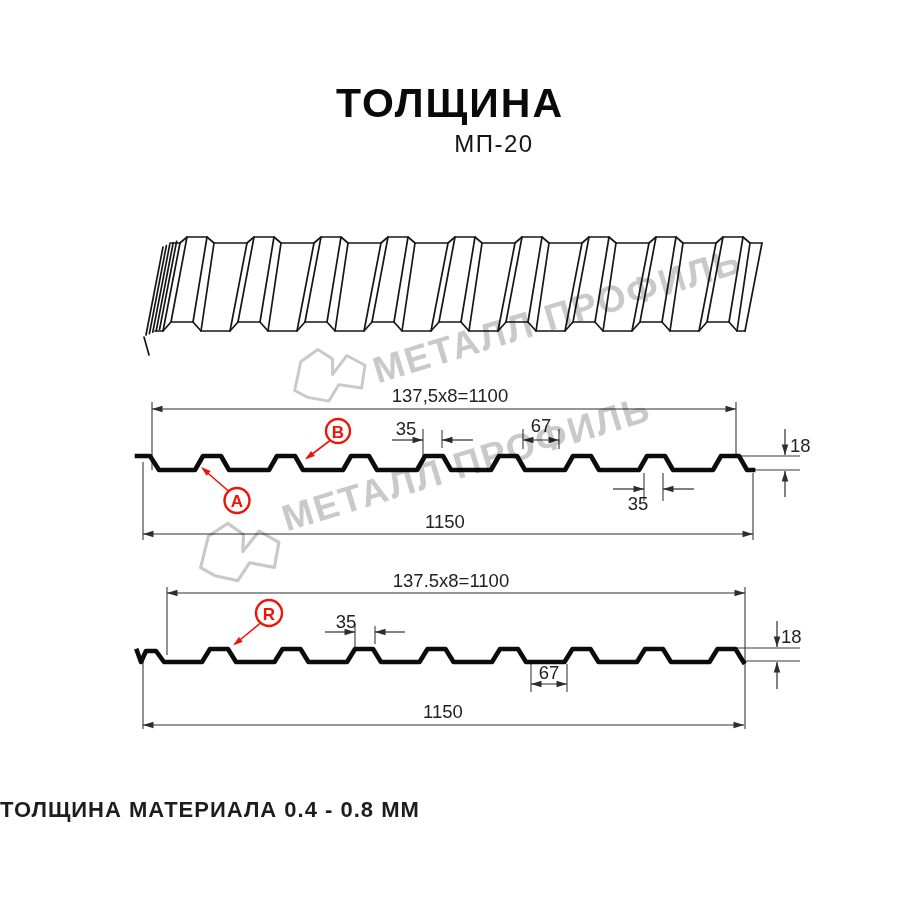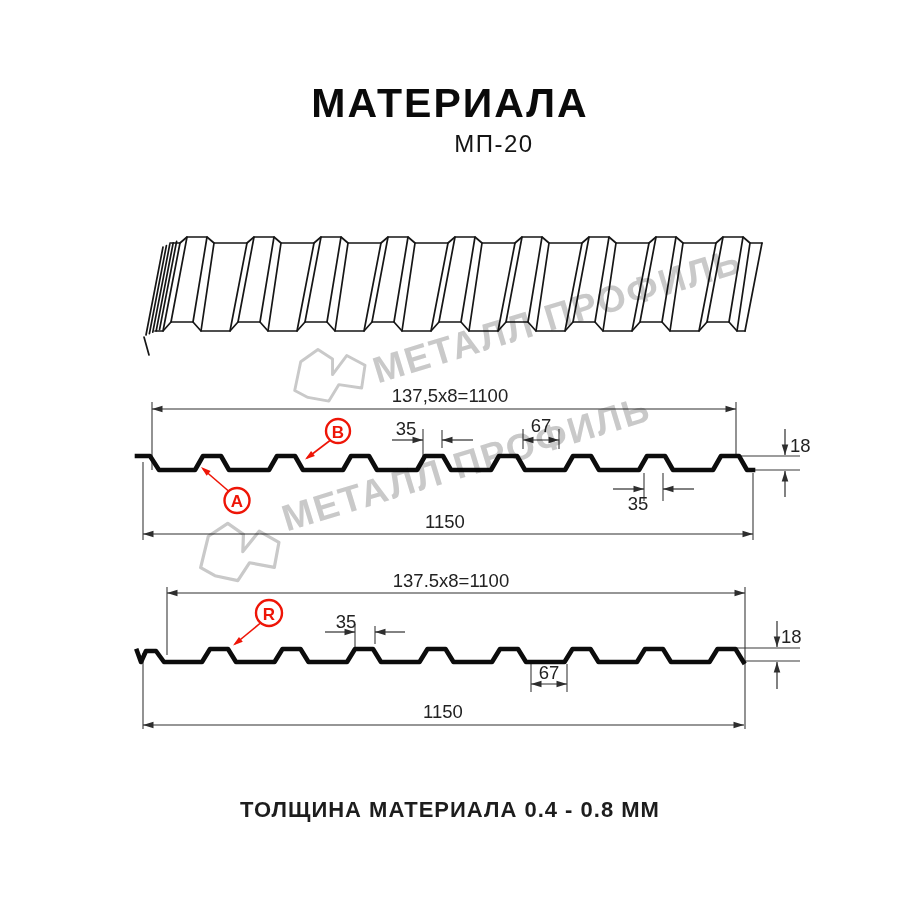--- a/index.html
+++ b/index.html
@@ -2,21 +2,21 @@
 <html style="--background: #ffffff; --line: #1a1a1a; --red: #ee1507; --watermark: #c9c9c9;"><head>
 <meta charset="utf-8">
 <style>
   html,body{margin:0;padding:0;background:#fff;}
   #page{position:relative;width:900px;height:900px;background:var(--background,#fff);overflow:hidden;
         font-family:"Liberation Sans",sans-serif;}
   .title{position:absolute;top:80px;left:0;width:900px;text-align:center;font-size:41px;font-weight:bold;
          letter-spacing:2px;color:#0a0a0a;}
   .subtitle{position:absolute;top:130px;left:0;width:900px;text-align:center;font-size:24px;
             letter-spacing:1.5px;color:#141414;padding-left:44px;}
-  .note{position:absolute;top:797px;left:0;width:900px;text-align:center;font-size:22px;font-weight:bold;
+  .note{position:absolute;top:797px;left:0;width:900px;font-size:22px;font-weight:bold;
         letter-spacing:1px;color:#1d1d1d;}
   svg.draw{position:absolute;left:0;top:0;width:900px;height:900px;}
   .thin{stroke:#3a3a3a;stroke-width:1.1;fill:none;}
   .dim{stroke:#2e2e2e;stroke-width:1.2;fill:none;}
   .arr{fill:#2e2e2e;}
   .prof{stroke:#0c0c0c;stroke-width:4.6;fill:none;stroke-linejoin:round;stroke-linecap:square;}
   .sk{stroke:#161616;stroke-width:1.7;fill:none;stroke-linejoin:round;stroke-linecap:round;}
   .dimtxt{font-size:18.5px;fill:#222;}
   .red-circ{stroke:var(--red);stroke-width:2.4;fill:none;}
   .red-line{stroke:var(--red);stroke-width:1.6;fill:none;}
@@ -24,21 +24,21 @@
   .red-txt{fill:var(--red);font-size:17px;font-weight:bold;text-anchor:middle;}
   .wm-text{position:absolute;white-space:nowrap;font-weight:bold;font-size:37px;letter-spacing:2px;
            color:var(--watermark);transform-origin:0 0;mix-blend-mode:multiply;}
   .wm-logo{position:absolute;mix-blend-mode:multiply;}
 </style>
 </head>
 <body>
 
 <div id="page">
 
-  <div class="title">МАТЕРИАЛА</div>
+  <div class="title">ТОЛЩИНА</div>
   <div class="subtitle">МП-20</div>
 
   <svg class="draw" viewBox="0 0 900 900">
 
     <g id="geo-sketch">
         <line x1="146" y1="335" x2="163" y2="247" class="sk"></line>
         <line x1="149.4" y1="333.6" x2="166.4" y2="245.6" class="sk"></line>
         <line x1="152.8" y1="332.2" x2="169.8" y2="244.2" class="sk"></line>
         <line x1="156.2" y1="330.8" x2="173.2" y2="242.8" class="sk"></line>
         <line x1="159.6" y1="329.4" x2="176.6" y2="241.4" class="sk"></line>

